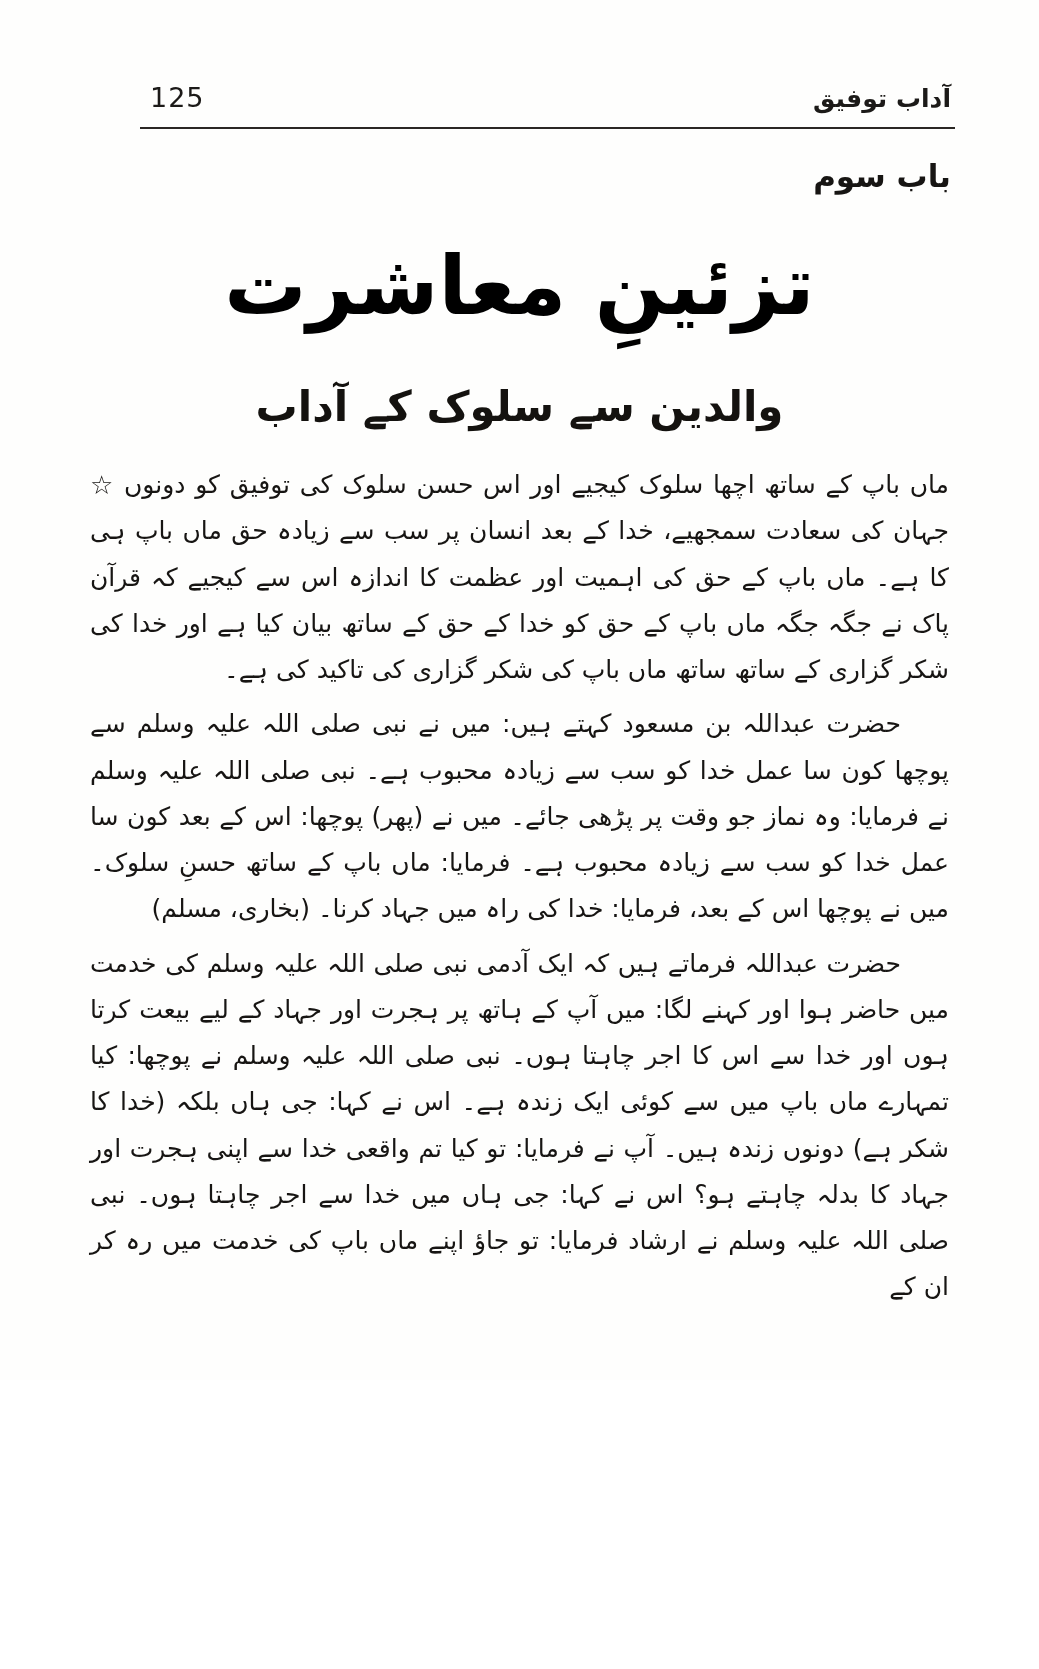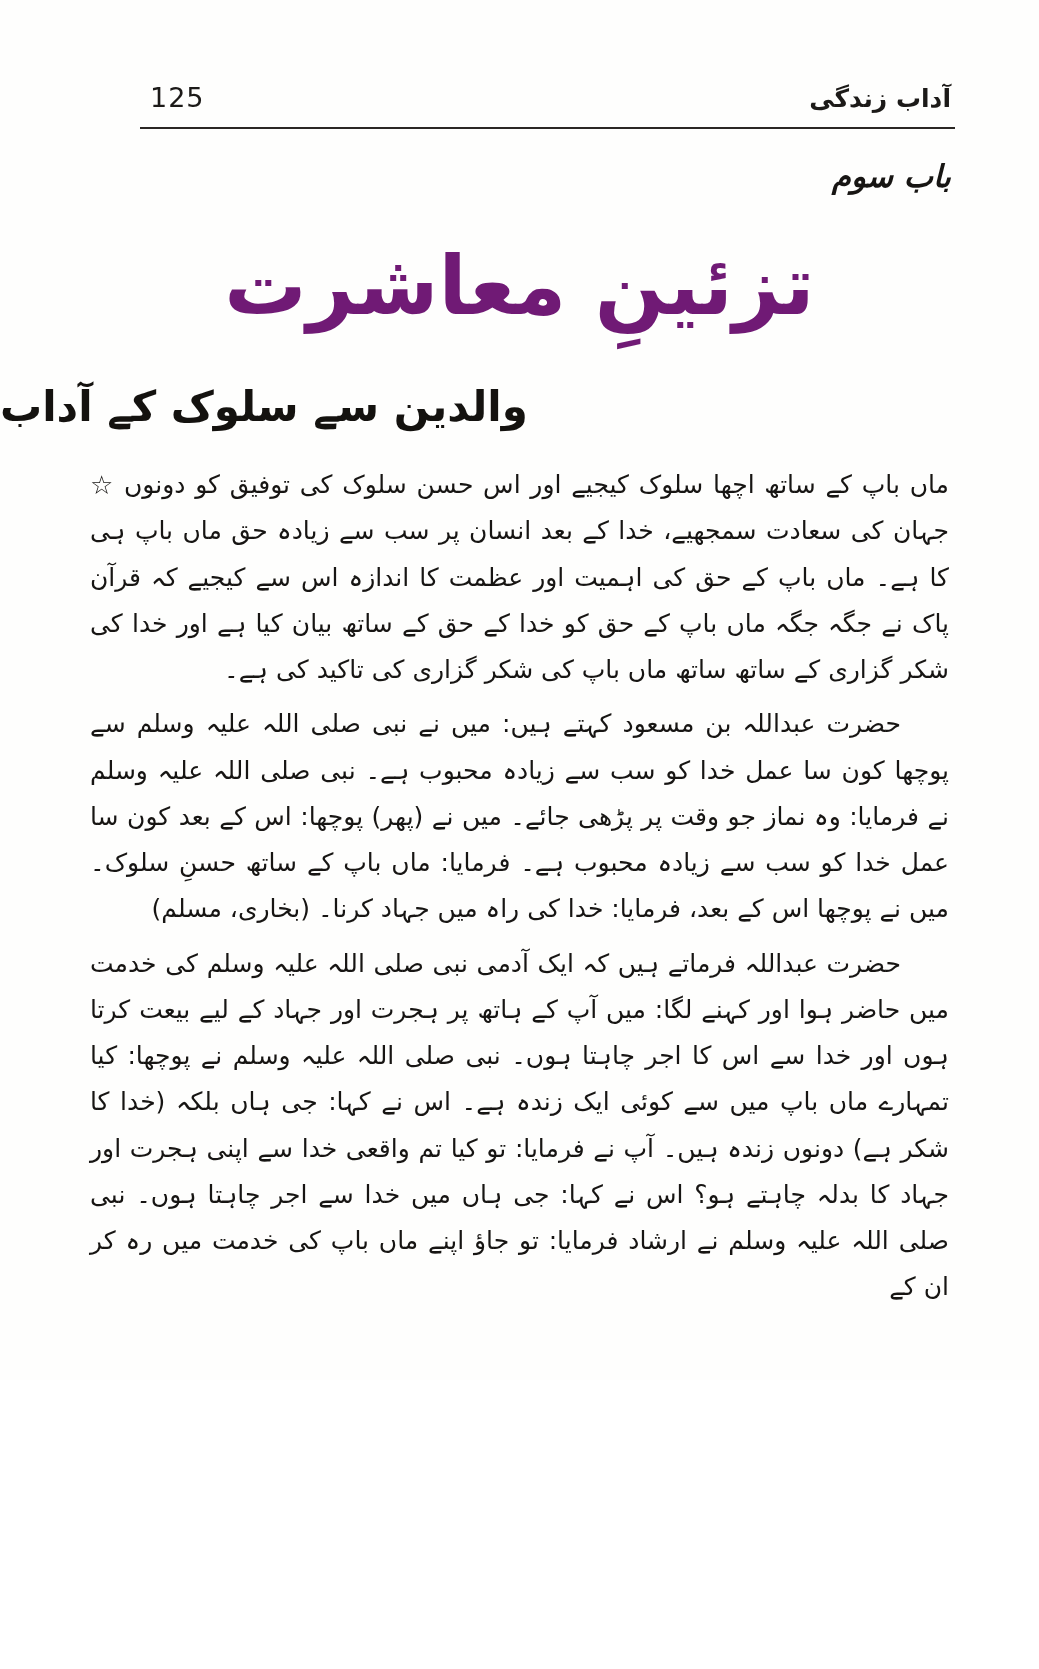--- a/index.html
+++ b/index.html
@@ -46,40 +46,39 @@
   }
   
   .chapter {
     position: absolute;
     top: 158px;
     right: 88px;
     direction: rtl;
     font-size: 31px;
     font-weight: bold;
     color: #171513;
-    font-style: italic;
   }
   
   .main-title {
     position: absolute;
     top: 238px;
     left: 0;
     right: 0;
     text-align: center;
     direction: rtl;
     font-size: 82px;
     font-weight: bold;
-    color: #701a75;
+    color: #000000;
   }
   .subtitle {
     position: absolute;
     top: 382px;
     left: 0;
     right: 0;
-    text-align: left;
+    text-align: center;
     direction: rtl;
     font-size: 42px;
     font-weight: bold;
     color: #14120f;
   }
   
   .body-text {
     position: absolute;
     top: 462px;
     left: 90px;
@@ -121,21 +120,21 @@
     vertical-align: 4px;
   }
 </style>
 </head>
 <body>
 
 <div class="page">
 
   <header class="page-header">
     <span class="page-number">125</span>
-    <span class="header-title">آداب زندگی</span>
+    <span class="header-title">آداب توفیق</span>
   </header>
 
   <div class="header-rule"></div>
 
   <div class="chapter">باب سوم</div>
 
   <h1 class="main-title">تزئینِ معاشرت</h1>
 
   <h2 class="subtitle">والدین سے سلوک کے آداب</h2>
 

